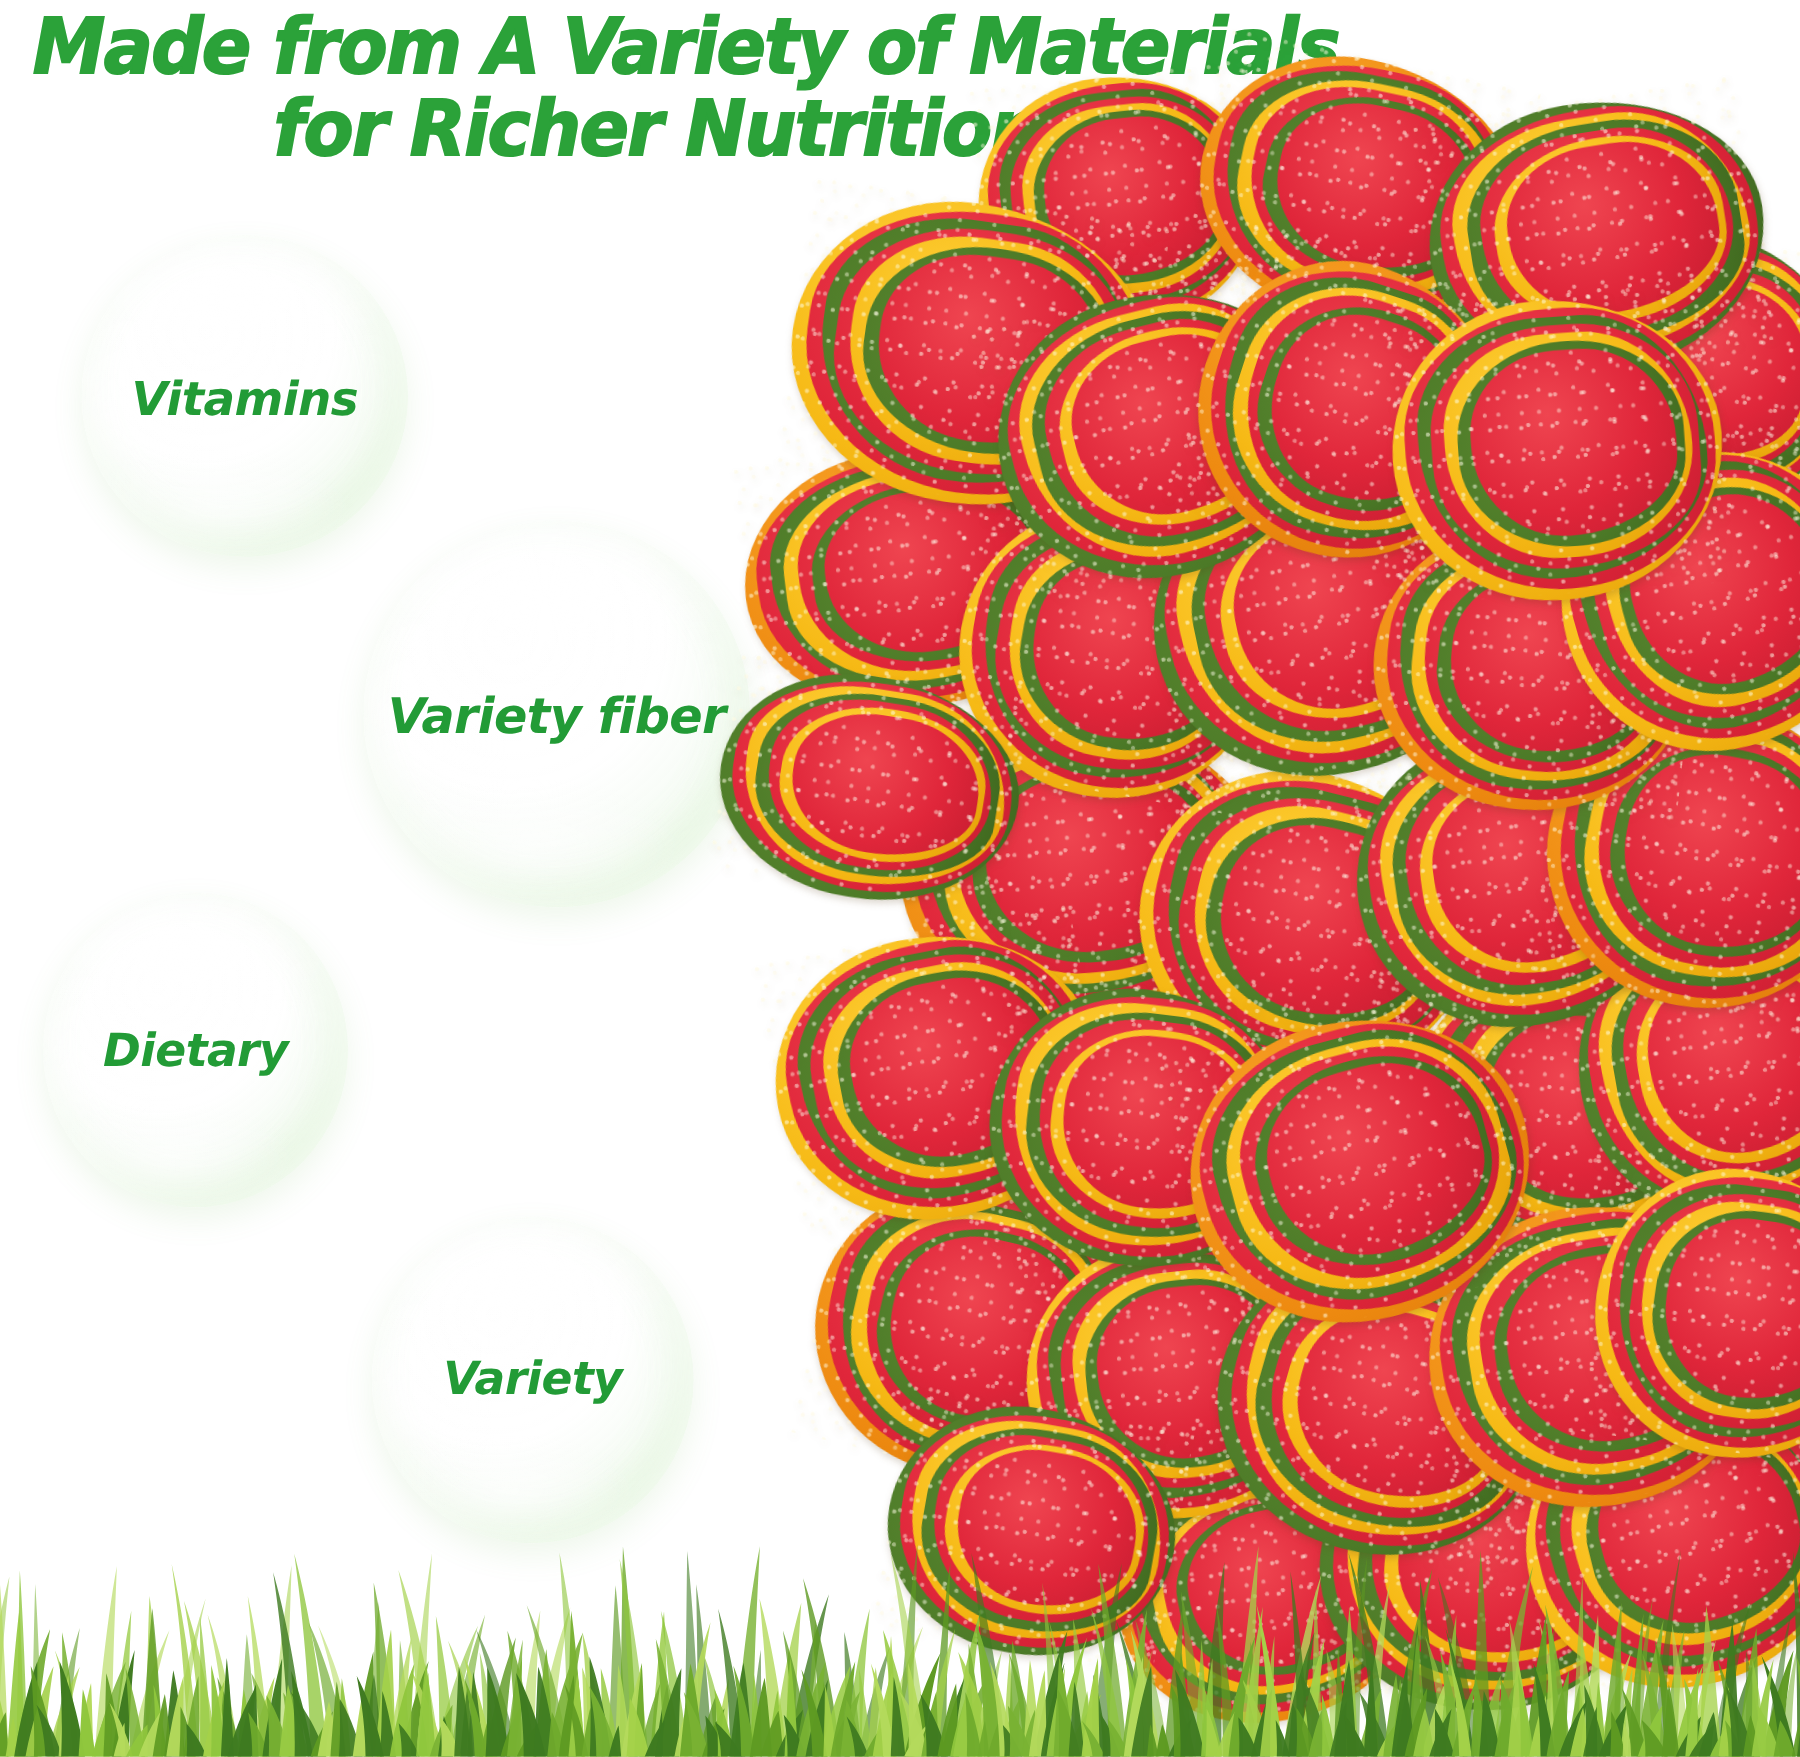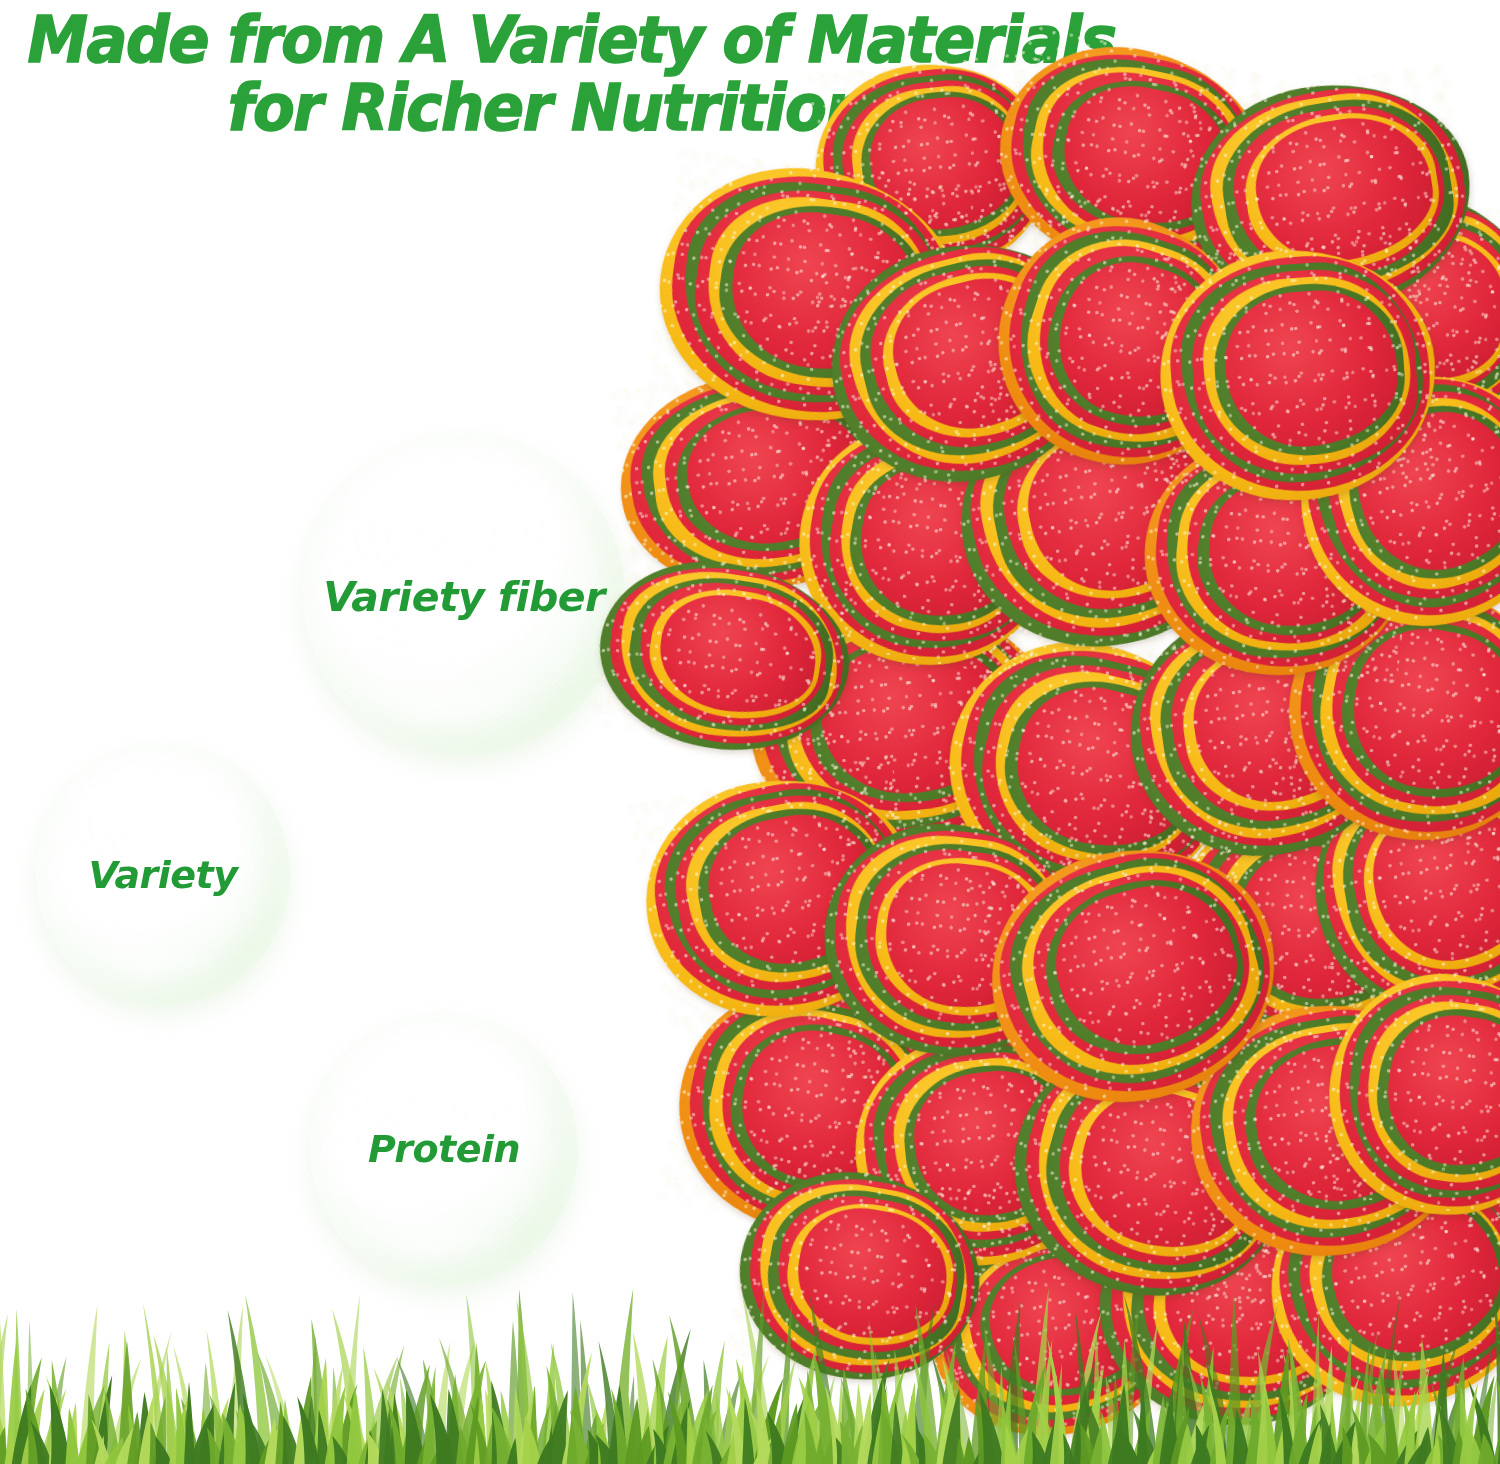--- a/index.html
+++ b/index.html
@@ -156,31 +156,34 @@
 </head>
 <body>
 
 <div id="poster">
 
   <div class="headline nosel">
     <span class="l1">Made from A Variety of Materials</span>
     <span class="l2">for Richer Nutrition</span>
   </div>
 
+  <div class="bubble" id="bubble-vitamins">
+    <span class="bubble-label">Vitamins</span>
+  </div>
 
   <div class="bubble" id="bubble-fiber">
     <span class="bubble-label">Variety fiber</span>
   </div>
 
   <div class="bubble" id="bubble-minerals">
+    <span class="bubble-label">Dietary</span>
+  </div>
+
+  <div class="bubble" id="bubble-protein">
     <span class="bubble-label">Variety</span>
-  </div>
-
-  <div class="bubble" id="bubble-protein">
-    <span class="bubble-label">Protein</span>
   </div>
 
   <div id="pile">
       <div class="treat" style="left: 215px; top: 20px; width: 235px; height: 210px; transform: rotate(-6deg); z-index: 10;">
         <div class="ring c-yellow" style="left: 0px; top: 4.2px; width: 235px; height: 210px; border-radius: 46% 54% 50% 48% / 50% 48% 52% 50%;"></div>
         <div class="ring c-red" style="left: 9.4px; top: 10.05px; width: 220.229px; height: 196.8px; border-radius: 53% 49% 53% 54% / 46% 53% 49% 54%;"></div>
         <div class="ring c-green" style="left: 18.8px; top: 15.9px; width: 205.457px; height: 183.6px; border-radius: 46% 44% 56% 48% / 42% 58% 46%;"></div>
         <div class="ring c-red" style="left: 28.2px; top: 21.75px; width: 190.686px; height: 170.4px; border-radius: 53% 51% 59% 54% / 48% 51% 43% 52%;"></div>
         <div class="ring c-yellow" style="left: 37.6px; top: 27.6px; width: 175.914px; height: 157.2px; border-radius: 46% 46% 52% 48% / 44% 56% 50%;"></div>
         <div class="ring c-green" style="left: 47px; top: 33.45px; width: 161.143px; height: 144px; border-radius: 53% 53% 55% 54% / 50% 49% 47% 50%;"></div>

